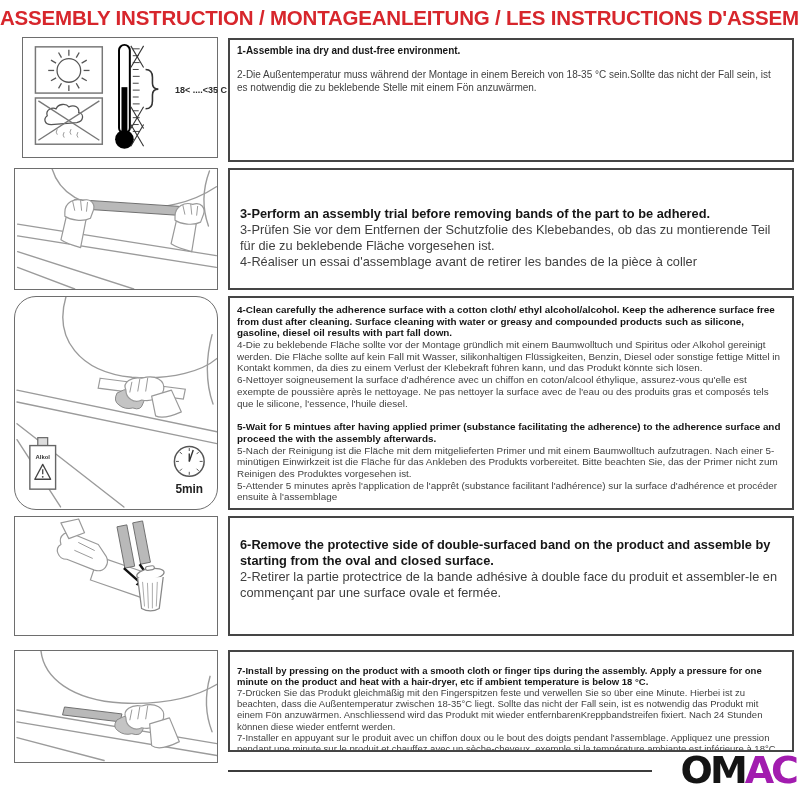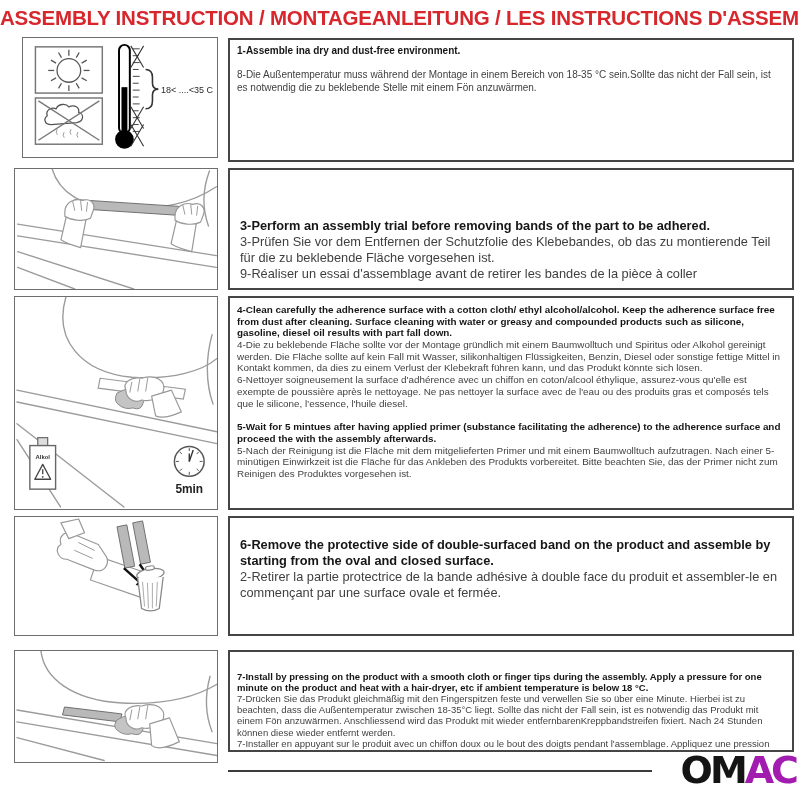--- a/index.html
+++ b/index.html
@@ -14,28 +14,28 @@
     white-space:nowrap;
   }
   .box { position:absolute; background:#fff; }
   .rbox { border:2px solid #454545; }
   .lbox { border:1.6px solid #6e6e6e; }
   .tc { overflow:hidden; }
   .tc p { margin:0; }
   .tc p.b { font-weight:bold; color:#161616; }
   .fs-s { font-size:10px;  line-height:1.23; padding:5px 8px 4px 7px; }
   .fs-s3{ font-size:9.9px; line-height:1.18; padding:6px 8px 8px 7px; }
-  .fs-s5{ font-size:9.5px; line-height:1.17; padding:19px 8px 4px 7px; }
-  .fs-m2{ font-size:12.8px; line-height:1.26; padding:48px 10px 0 10px; }
+  .fs-s5{ font-size:9.5px; line-height:1.17; padding:13px 8px 4px 7px; }
+  .fs-m2{ font-size:12.8px; line-height:1.26; padding:36px 10px 0 10px; }
   .fs-m4{ font-size:12.8px; line-height:1.26; padding:19px 10px 8px 10px; }
   .gap { height:12px; }
   .lbox svg { position:absolute; inset:0; width:100%; height:100%; }
   .thermo-label {
-    position:absolute; left:138px; top:47px; width:58px;
-    font-size:9px; font-weight:normal; color:#2b2b2b; white-space:nowrap;
+    position:absolute; left:152px; top:47px; width:58px;
+    font-size:9px; font-weight:bold; color:#2b2b2b; white-space:nowrap;
   }
   .foot-line { position:absolute; left:228px; top:770px; width:424px; border-top:2px solid #3c3c3c; }
   .logo {
     position:absolute; left:650px; top:748px; width:146px; text-align:right;
     font-size:38px; font-weight:bold; letter-spacing:-3px; color:#141414;
     font-family:"DejaVu Sans", sans-serif;
   }
   .logo .red { color:#a21caf; }
   svg { display:block; }
   .ln  { fill:none; stroke:#9b9b9b; stroke-width:1.4; stroke-linecap:round; }
@@ -110,21 +110,21 @@
       </g>
       <path d="M124,32 Q131,32 131,40 L131,46 Q131,52 137,52 Q131,52 131,58 L131,64 Q131,72 124,72" fill="none" stroke="#333" stroke-width="1.6"></path>
     </g>
   </svg>
   <span class="thermo-label">18&lt; ....&lt;35 C</span>
 </div>
 
 <div class="box rbox tc fs-s" style="left:228px; top:38px; width:566px; height:124px;">
   <p class="b">1-Assemble ina dry and dust-free environment.</p>
   <div class="gap"></div>
-  <p>8-Die Außentemperatur muss während der Montage in einem Bereich von 18-35 °C  sein.Sollte das nicht der Fall sein, ist es notwendig die zu beklebende Stelle mit einem Fön anzuwärmen.</p>
+  <p>2-Die Außentemperatur muss während der Montage in einem Bereich von 18-35 °C  sein.Sollte das nicht der Fall sein, ist es notwendig die zu beklebende Stelle mit einem Fön anzuwärmen.</p>
 </div>
 
 <div class="box lbox" style="left:14px; top:168px; width:204px; height:122px;">
   <svg viewBox="0 0 204 122">
     <path class="ln" d="M36,-4 C42,22 64,38 105,40 C150,42 180,34 204,18"></path>
     <path class="ln" d="M197,2 C191,18 189,38 196,58"></path>
     <path class="ln" d="M2,56 L204,88"></path>
       <path class="ln" d="M2,68 L204,100"></path>
     <path class="ln" d="M2,84 L120,122"></path>
       <path class="ln" d="M2,100 L60,122"></path>
@@ -142,24 +142,24 @@
       <path class="fing" d="M170,37 L172,46"></path>
         <path class="fing" d="M178,36 L179,46"></path>
         <path class="fing" d="M185,38 L184,47"></path>
     </g>
   </svg>
 </div>
 
 <div class="box rbox tc fs-m2" style="left:228px; top:168px; width:566px; height:122px;">
   <p class="b">3-Perform an assembly trial before removing bands of the part to be adhered.</p>
   <p>3-Prüfen Sie vor dem Entfernen der Schutzfolie des Klebebandes, ob das zu montierende Teil für die zu beklebende Fläche vorgesehen ist.</p>
-  <p>9-Réaliser un essai d'assemblage avant de retirer les bandes de la pièce à coller</p>
-</div>
-
-<div class="box lbox" style="left:14px; top:296px; width:204px; height:214px;">
+  <p>4-Réaliser un essai d'assemblage avant de retirer les bandes de la pièce à coller</p>
+</div>
+
+<div class="box lbox" style="left:14px; top:296px; width:204px; height:214px;border-radius:22px;">
   <svg viewBox="0 0 204 210">
     <path class="ln" d="M52,-4 C38,40 66,74 118,79 C160,82 190,72 204,60"></path>
     <path class="ln" d="M199,36 C193,58 192,84 200,106"></path>
     <path class="ln" d="M2,92 L204,134"></path>
       <path class="ln" d="M2,104 L204,146"></path>
     <path class="ln" d="M2,126 L110,210"></path>
       <path class="ln" d="M2,142 L46,210"></path>
     <polygon points="86,80 172,91 170,101 84,90" fill="#fff" stroke="#9b9b9b" stroke-width="1.2"></polygon>
     <g>
       <path class="cloth" d="M103,95 q-4,8 2,12 q6,5 14,3 q8,3 10,-4 q5,-9 -2,-13 q-10,-6 -24,2 z"></path>
@@ -198,20 +198,21 @@
   </svg>
 </div>
 
 <div class="box rbox tc fs-s3" style="left:228px; top:296px; width:566px; height:214px;">
   <p class="b">4-Clean carefully the adherence surface with a cotton cloth/ ethyl alcohol/alcohol. Keep the adherence surface free from dust after cleaning. Surface cleaning with water or greasy and compounded products such as silicone, gasoline, diesel oil results with part fall down.</p>
   <p>4-Die zu beklebende Fläche sollte vor der Montage gründlich mit einem Baumwolltuch und Spiritus oder Alkohol gereinigt werden. Die Fläche sollte auf kein Fall mit Wasser, silikonhaltigen Flüssigkeiten, Benzin, Diesel oder sonstige fettige Mittel in Kontakt kommen, da dies zu einem Verlust der Klebekraft führen kann, und das Produkt könnte sich lösen.</p>
   <p>6-Nettoyer soigneusement la surface d'adhérence avec un chiffon en coton/alcool éthylique, assurez-vous qu'elle est exempte de poussière après le nettoyage. Ne pas nettoyer la surface avec de l'eau ou des produits gras et composés tels que le silicone, l'essence, l'huile diesel.</p>
   <div class="gap"></div>
   <p class="b">5-Wait for 5 mintues after having applied primer (substance facilitating the adherence) to the adherence surface and proceed the with the assembly afterwards.</p>
   <p>5-Nach der Reinigung ist die Fläche mit dem mitgelieferten Primer und mit einem Baumwolltuch aufzutragen. Nach einer 5-minütigen Einwirkzeit ist die Fläche für das Ankleben des Produkts vorbereitet. Bitte beachten Sie, das der Primer nicht zum Reinigen des Produktes vorgesehen ist.</p>
+  <p>5-Attender 5 minutes après l'application de l'apprêt (substance facilitant l'adhérence) sur la surface d'adhérence et procéder ensuite à l'assemblage</p>
 </div>
 
 <div class="box lbox" style="left:14px; top:516px; width:204px; height:120px;">
   <svg viewBox="0 0 204 120">
     <polygon points="84,40 136,58 128,82 76,64" fill="#fff" stroke="#999" stroke-width="1.2"></polygon>
     <polygon class="strip" points="103,10 113,8 121,50 111,52"></polygon>
     <polygon class="strip" points="119,6 129,4 137,46 127,48"></polygon>
     <g>
       <path class="hand" d="M60,18 C52,12 43,19 46,28 C39,32 43,43 52,43 L80,54 C90,57 96,48 92,40 L84,28 Z"></path>
       <path class="fing" d="M64,26 L80,34"></path>

